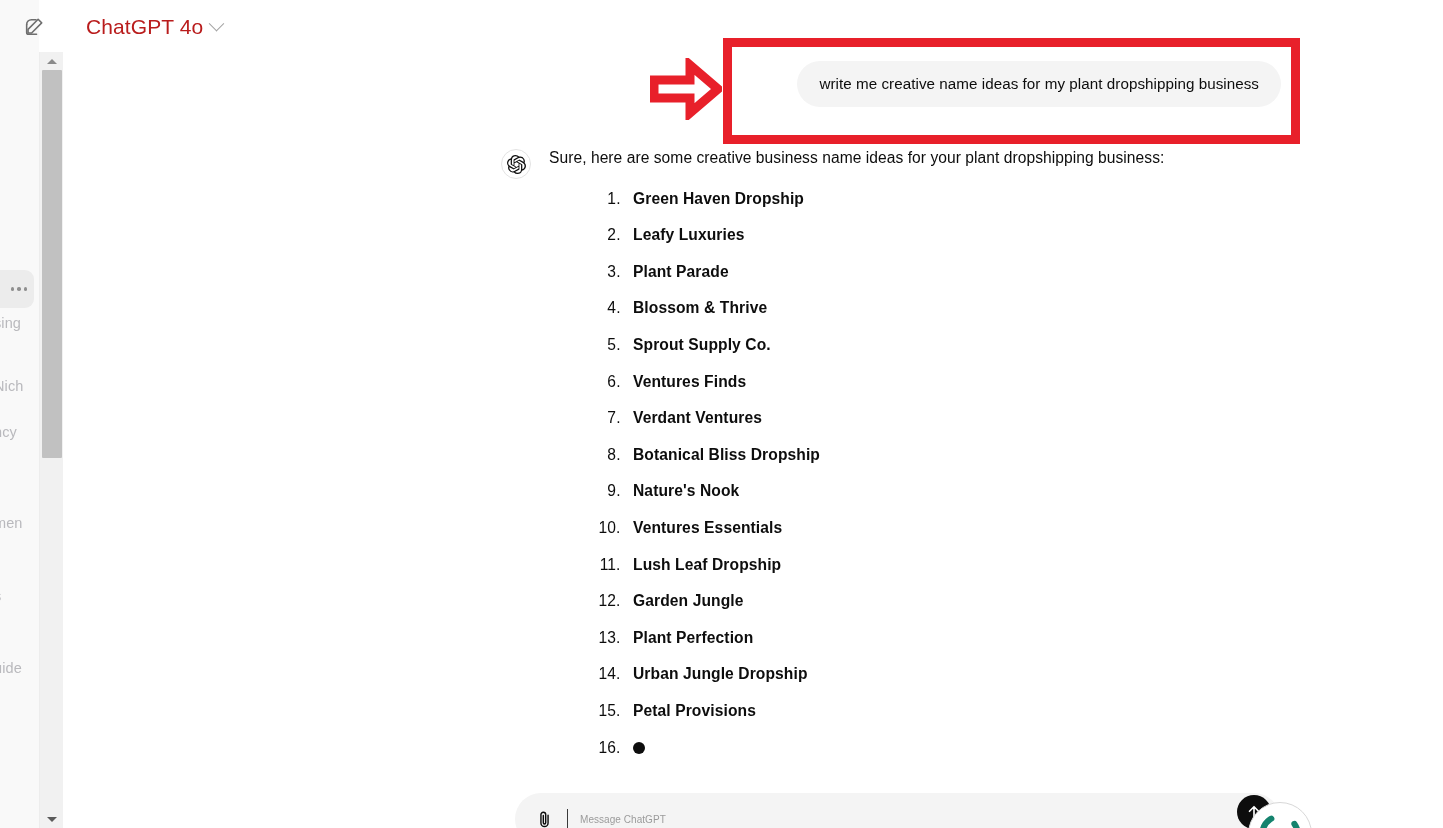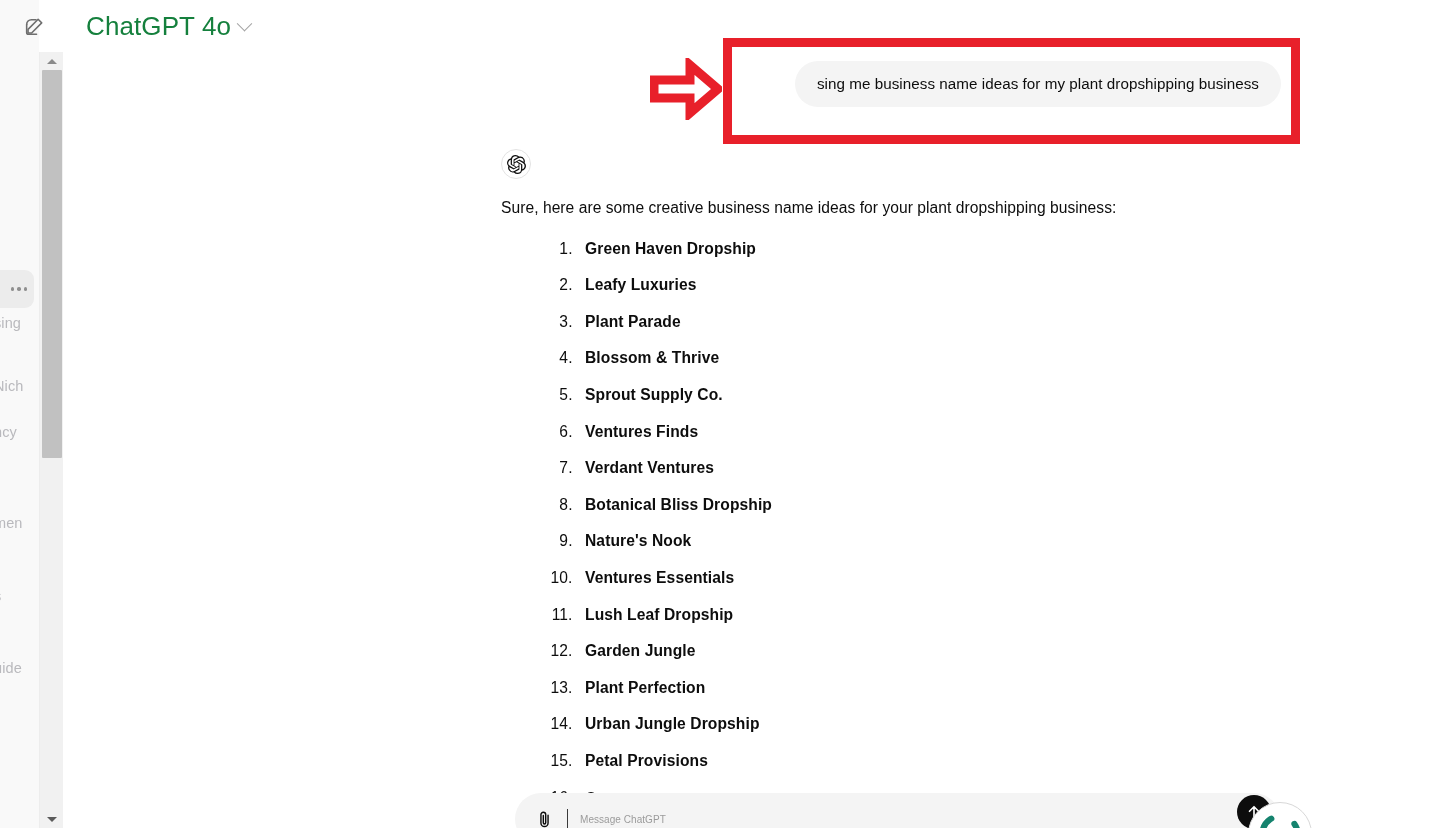--- a/index.html
+++ b/index.html
@@ -110,22 +110,22 @@
     position: absolute;
     left: 84px; top: 11px;
     height: 31px;
     display: flex;
     align-items: center;
     gap: 8px;
     padding: 0 8px 0 2px;
     border-radius: 8px;
   }
   .model-name {
-    font-size: 26px;
-    color: #15803d;
+    font-size: 21px;
+    color: #b91c1c;
     font-weight: 400;
     letter-spacing: .1px;
   }
   .chev {
     display: inline-block;
     width: 11px; height: 11px;
     border-right: 1.7px solid #a3a3a3;
     border-bottom: 1.7px solid #a3a3a3;
     transform: rotate(45deg) translate(-2px,-2px);
   }
@@ -157,21 +157,20 @@
     letter-spacing: .05px;
   }
 
   .assistant-row {
     position: absolute;
     left: 430px; top: 95px;
     width: 930px;
     display: flex;
     align-items: flex-start;
     gap: 18px;
-    flex-direction: column;
   }
   .gpt-avatar {
     flex: 0 0 auto;
     width: 30px; height: 30px;
     border: 1px solid #e3e3e3;
     border-radius: 50%;
     display: flex;
     align-items: center;
     justify-content: center;
     background: #ffffff;
@@ -328,21 +327,21 @@
     </div>
     <div class="model-switcher">
       <span class="model-name">ChatGPT 4o</span>
       <span class="chev"></span>
     </div>
   </div>
 
   <div class="thread">
 
     <div class="user-row">
-      <div class="user-bubble">sing me business name ideas for my plant dropshipping business</div>
+      <div class="user-bubble">write me creative name ideas for my plant dropshipping business</div>
     </div>
 
     <div class="assistant-row">
       <div class="gpt-avatar">
         <svg width="19" height="19" viewBox="0 0 24 24" fill="#0d0d0d">
           <path d="M22.28 9.82a5.98 5.98 0 0 0-.52-4.91 6.05 6.05 0 0 0-6.5-2.9A5.98 5.98 0 0 0 10.73 0a6.05 6.05 0 0 0-5.77 4.19 5.98 5.98 0 0 0-4 2.9 6.05 6.05 0 0 0 .75 7.09 5.98 5.98 0 0 0 .51 4.91 6.05 6.05 0 0 0 6.51 2.9A5.98 5.98 0 0 0 13.26 24a6.05 6.05 0 0 0 5.77-4.2 5.98 5.98 0 0 0 4-2.9 6.05 6.05 0 0 0-.75-7.08Zm-9.02 12.6a4.48 4.48 0 0 1-2.88-1.04l.14-.08 4.78-2.76a.79.79 0 0 0 .4-.68v-6.74l2.02 1.17a.07.07 0 0 1 .04.05v5.58a4.5 4.5 0 0 1-4.5 4.5ZM3.6 18.3a4.47 4.47 0 0 1-.54-3.01l.14.09 4.78 2.76a.78.78 0 0 0 .79 0l5.84-3.37v2.33a.08.08 0 0 1-.03.06L9.74 19.96a4.5 4.5 0 0 1-6.14-1.65ZM2.34 7.9a4.48 4.48 0 0 1 2.34-1.97V11.6a.77.77 0 0 0 .39.68l5.81 3.35-2.02 1.17a.07.07 0 0 1-.07 0L3.96 14.01A4.5 4.5 0 0 1 2.34 7.9Zm16.6 3.86-5.84-3.4 2.02-1.16a.07.07 0 0 1 .07 0l4.83 2.79a4.49 4.49 0 0 1-.68 8.1v-5.66a.8.8 0 0 0-.4-.67Zm2.01-3.02-.14-.09-4.77-2.78a.78.78 0 0 0-.79 0L9.4 9.24V6.9a.07.07 0 0 1 .03-.06l4.83-2.79a4.5 4.5 0 0 1 6.68 4.66ZM8.3 12.87l-2.02-1.17a.08.08 0 0 1-.04-.06V6.07a4.5 4.5 0 0 1 7.38-3.45l-.14.08L8.7 5.46a.79.79 0 0 0-.4.68v6.73Zm1.1-2.36 2.6-1.5 2.6 1.5v3l-2.6 1.5-2.6-1.5v-3Z"></path>
         </svg>
       </div>
       <div class="msg-body">
         <div class="intro-line">Sure, here are some creative business name ideas for your plant dropshipping business:</div>

